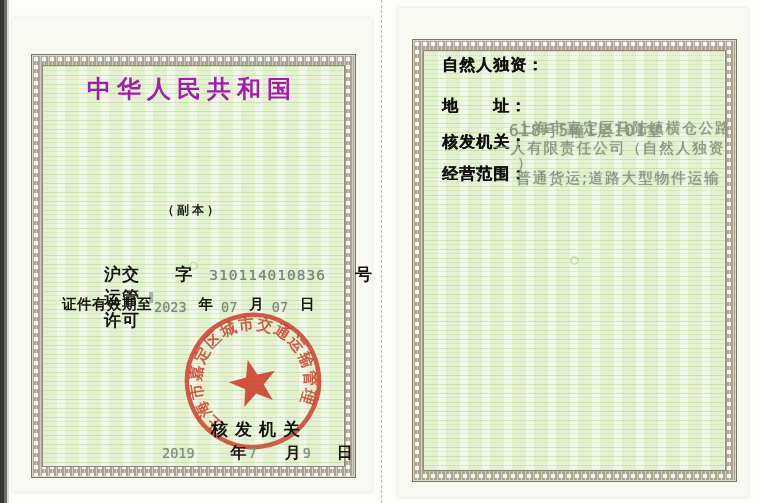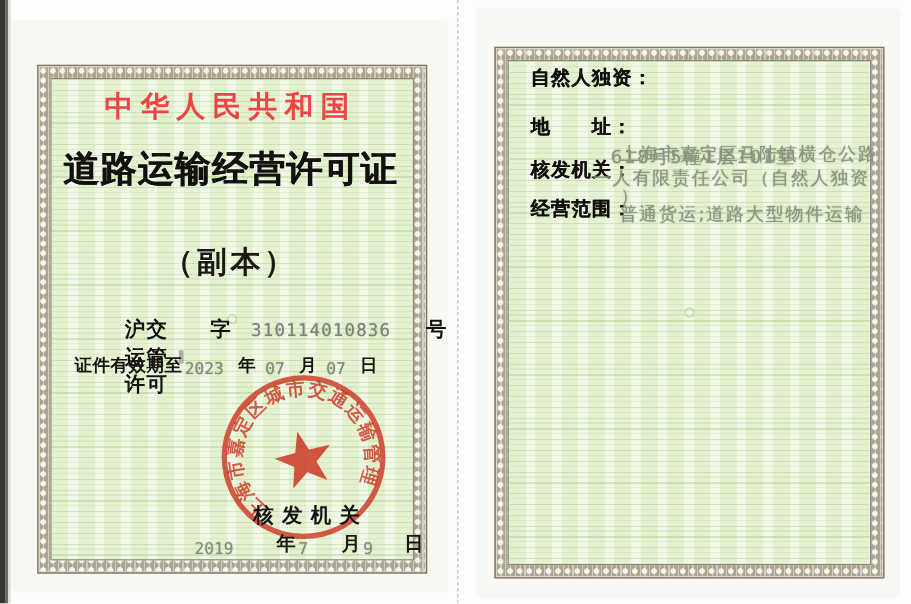--- a/index.html
+++ b/index.html
@@ -39,31 +39,31 @@
     background-color:#eef6df;
     background-image:
       radial-gradient(circle 7px at 50% 50%,rgba(255,255,255,0) 2.5px,rgba(139,191,92,.38) 3px 4px,rgba(255,255,255,0) 4.6px),
       repeating-linear-gradient(180deg,rgba(139,191,92,.30) 0 1px,rgba(0,0,0,0) 1px 4px,rgba(139,191,92,.16) 4px 5px,rgba(0,0,0,0) 5px 9px),
       repeating-linear-gradient(90deg,rgba(160,205,110,.12) 0 14px,rgba(255,255,255,.25) 14px 22px);
   }
   
   .country{
     position:absolute;left:0;top:55px;width:100%;text-align:center;
     font-family:"DejaVu Serif","Liberation Serif",serif;
-    font-size:24px;font-weight:700;letter-spacing:6px;color:#ef4444;
+    font-size:24px;font-weight:700;letter-spacing:6px;color:#a21caf;
   }
   .cert-title{
     position:absolute;left:0;top:103px;width:100%;text-align:center;
     font-size:30px;font-weight:900;letter-spacing:1px;color:#121110;
     text-shadow:.6px 0 0 #121110;
   }
   .copy-subtitle{
     position:absolute;left:0;top:184px;width:100%;text-align:center;
     font-family:"DejaVu Serif","Liberation Serif",serif;
-    font-size:25px;font-weight:700;letter-spacing:3px;color:#1b1916;
+    font-size:12px;font-weight:700;letter-spacing:3px;color:#1b1916;
   }
   .permit-row{position:absolute;left:48px;top:245px;display:flex;align-items:baseline;color:#141210;margin-left:44px;}
   .permit-prefix{font-size:17px;font-weight:800;letter-spacing:1px;}
   .redaction{display:inline-block;width:11px;height:11px;margin-left:1px;align-self:center;
     background:rgba(90,90,85,.45);filter:blur(.6px);}
   .permit-zi{font-size:17px;font-weight:800;margin-left:22px;}
   .permit-number{font-family:"DejaVu Sans Mono","Liberation Mono",monospace;
     font-size:14.5px;color:#79857а;color:#79857a;letter-spacing:1px;margin-left:17px;
     text-shadow:0 0 1px rgba(120,135,115,.7);}
   .permit-hao{font-size:17px;font-weight:800;margin-left:29px;}
@@ -71,21 +71,21 @@
   .validity-label{font-size:14.5px;font-weight:700;letter-spacing:.5px;}
   .v-num{font-family:"DejaVu Sans Mono","Liberation Mono",monospace;font-size:13.5px;
     color:#7d8a7b;position:relative;top:3px;text-shadow:0 0 1px rgba(120,135,115,.7);}
   .v-unit{font-size:14.5px;font-weight:700;}
   .validity-row .m12{margin-left:12px;} .validity-row .m8{margin-left:8px;} .validity-row .m2{margin-left:2px;}
   .seal{position:absolute;left:166px;top:288px;width:150px;height:150px;transform:rotate(-14deg);opacity:.92;}
   .issuer{
     position:absolute;left:199px;top:400px;
     font-size:17px;font-weight:700;letter-spacing:7px;color:#141210;z-index:3;
   }
-  .date-row{position:absolute;left:150px;top:425px;display:flex;align-items:flex-end;color:#17150f;z-index:3;}
+  .date-row{position:absolute;left:150px;top:425px;display:flex;align-items:flex-start;color:#17150f;z-index:3;}
   .d-num{font-family:"DejaVu Sans Mono","Liberation Mono",monospace;font-size:13.5px;color:#828e80;
     position:relative;top:2px;text-shadow:0 0 1px rgba(120,135,115,.7);}
   .d-unit{font-size:16px;font-weight:700;}
   .date-row .g36{margin-left:36px;} .date-row .g28{margin-left:28px;} .date-row .g26{margin-left:26px;} .date-row .g2{margin-left:2px;}
   
   .field-label{
     position:absolute;left:44px;font-size:16px;font-weight:800;letter-spacing:1px;color:#100f0d;
     text-shadow:.4px 0 0 #100f0d;white-space:nowrap;
   }
   .field-value{
@@ -102,21 +102,20 @@
 
 <div class="scan-edge-left"></div>
 <div class="stitch"></div>
 
 <div class="page page-left">
   <div class="frame">
     <div class="inner"></div>
   </div>
 
   <div class="country">中华人民共和国</div>
-  <div class="cert-title">道路运输经营许可证</div>
   <div class="copy-subtitle">（副本）</div>
 
   <div class="permit-row">
     <span class="permit-prefix">沪交运管许可</span>
     <span class="redaction"></span>
     <span class="permit-zi">字</span>
     <span class="permit-number">310114010836</span>
     <span class="permit-hao">号</span>
   </div>
 

